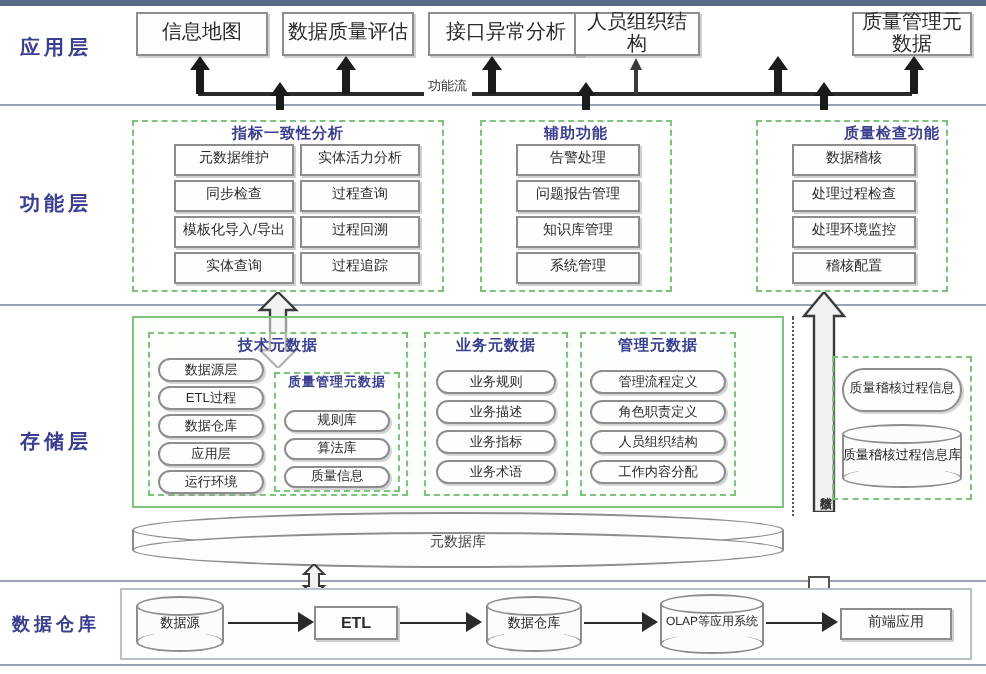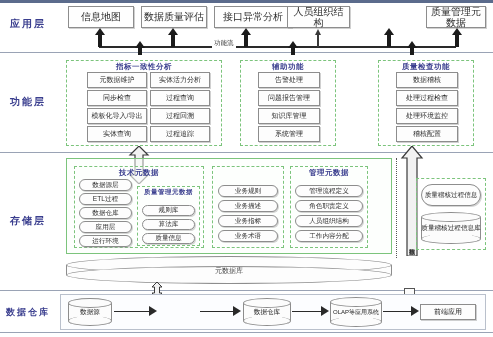--- a/index.html
+++ b/index.html
@@ -198,21 +198,21 @@
 
   <div class="group" style="left:240px;top:60px;width:96px;height:86px"></div>
   <div class="group-title" style="left:240px;top:62px;width:96px">辅助功能</div>
 
   <div class="box" style="left:258px;top:72px;width:62px;height:16px">告警处理</div>
   <div class="box" style="left:258px;top:90px;width:62px;height:16px">问题报告管理</div>
   <div class="box" style="left:258px;top:108px;width:62px;height:16px">知识库管理</div>
   <div class="box" style="left:258px;top:126px;width:62px;height:16px">系统管理</div>
 
   <div class="group" style="left:378px;top:60px;width:96px;height:86px"></div>
-  <div class="group-title" style="left:378px;top:62px;width:96px">质量检查功能</div>
+  <div class="group-title" style="left:398px;top:62px;width:96px">质量检查功能</div>
 
   <div class="box" style="left:396px;top:72px;width:62px;height:16px">数据稽核</div>
   <div class="box" style="left:396px;top:90px;width:62px;height:16px">处理过程检查</div>
   <div class="box" style="left:396px;top:108px;width:62px;height:16px">处理环境监控</div>
   <div class="box" style="left:396px;top:126px;width:62px;height:16px">稽核配置</div>
 
   <svg class="block-arrow" style="left:128px;top:146px;width:22px;height:38px" viewBox="0 0 22 38">
     <polygon points="11,0 20,9 15,9 15,29 20,29 11,38 2,29 7,29 7,9 2,9" fill="#f2f2f2" stroke="#3a3a3a" stroke-width="1.2"></polygon>
   </svg>
 
@@ -233,20 +233,21 @@
   <div class="pill" style="left:79px;top:235px;width:53px;height:12px">运行环境</div>
 
   <div class="group" style="left:137px;top:186px;width:63px;height:60px"></div>
   <div class="group-title" style="left:137px;top:188px;width:63px;line-height:1.1;font-size:6.5px">质量管理元数据</div>
 
   <div class="pill" style="left:142px;top:205px;width:53px;height:11px">规则库</div>
   <div class="pill" style="left:142px;top:219px;width:53px;height:11px">算法库</div>
   <div class="pill" style="left:142px;top:233px;width:53px;height:11px">质量信息</div>
 
   <div class="group" style="left:212px;top:166px;width:72px;height:82px"></div>
+  <div class="group-title" style="left:212px;top:168px;width:72px">业务元数据</div>
 
   <div class="pill" style="left:218px;top:185px;width:60px;height:12px">业务规则</div>
   <div class="pill" style="left:218px;top:200px;width:60px;height:12px">业务描述</div>
   <div class="pill" style="left:218px;top:215px;width:60px;height:12px">业务指标</div>
   <div class="pill" style="left:218px;top:230px;width:60px;height:12px">业务术语</div>
 
   <div class="group" style="left:290px;top:166px;width:78px;height:82px"></div>
   <div class="group-title" style="left:290px;top:168px;width:78px">管理元数据</div>
 
   <div class="pill" style="left:295px;top:185px;width:68px;height:12px">管理流程定义</div>
@@ -286,20 +287,21 @@
       <div class="top"></div>
       <div class="bot"></div>
     <div class="lbl">数据源</div>
   </div>
 
   <div class="hline" style="left:114px;top:311px;width:38px;height:1.2px"></div>
   <svg style="position:absolute;left:149px;top:306px;width:8px;height:10px" viewBox="0 0 8 10">
     <polygon points="0,0 8,5 0,10" fill="#2a2a2a"></polygon>
   </svg>
 
+  <div class="box" style="left:157px;top:303px;width:42px;height:17px;font-size:8px;font-weight:bold">ETL</div>
 
   <div class="hline" style="left:200px;top:311px;width:36px;height:1.2px"></div>
   <svg style="position:absolute;left:233px;top:306px;width:8px;height:10px" viewBox="0 0 8 10">
     <polygon points="0,0 8,5 0,10" fill="#2a2a2a"></polygon>
   </svg>
 
   <div class="cyl" style="left:243px;top:298px;width:48px;height:28px">
     <div class="body"></div>
       <div class="top"></div>
       <div class="bot"></div>

